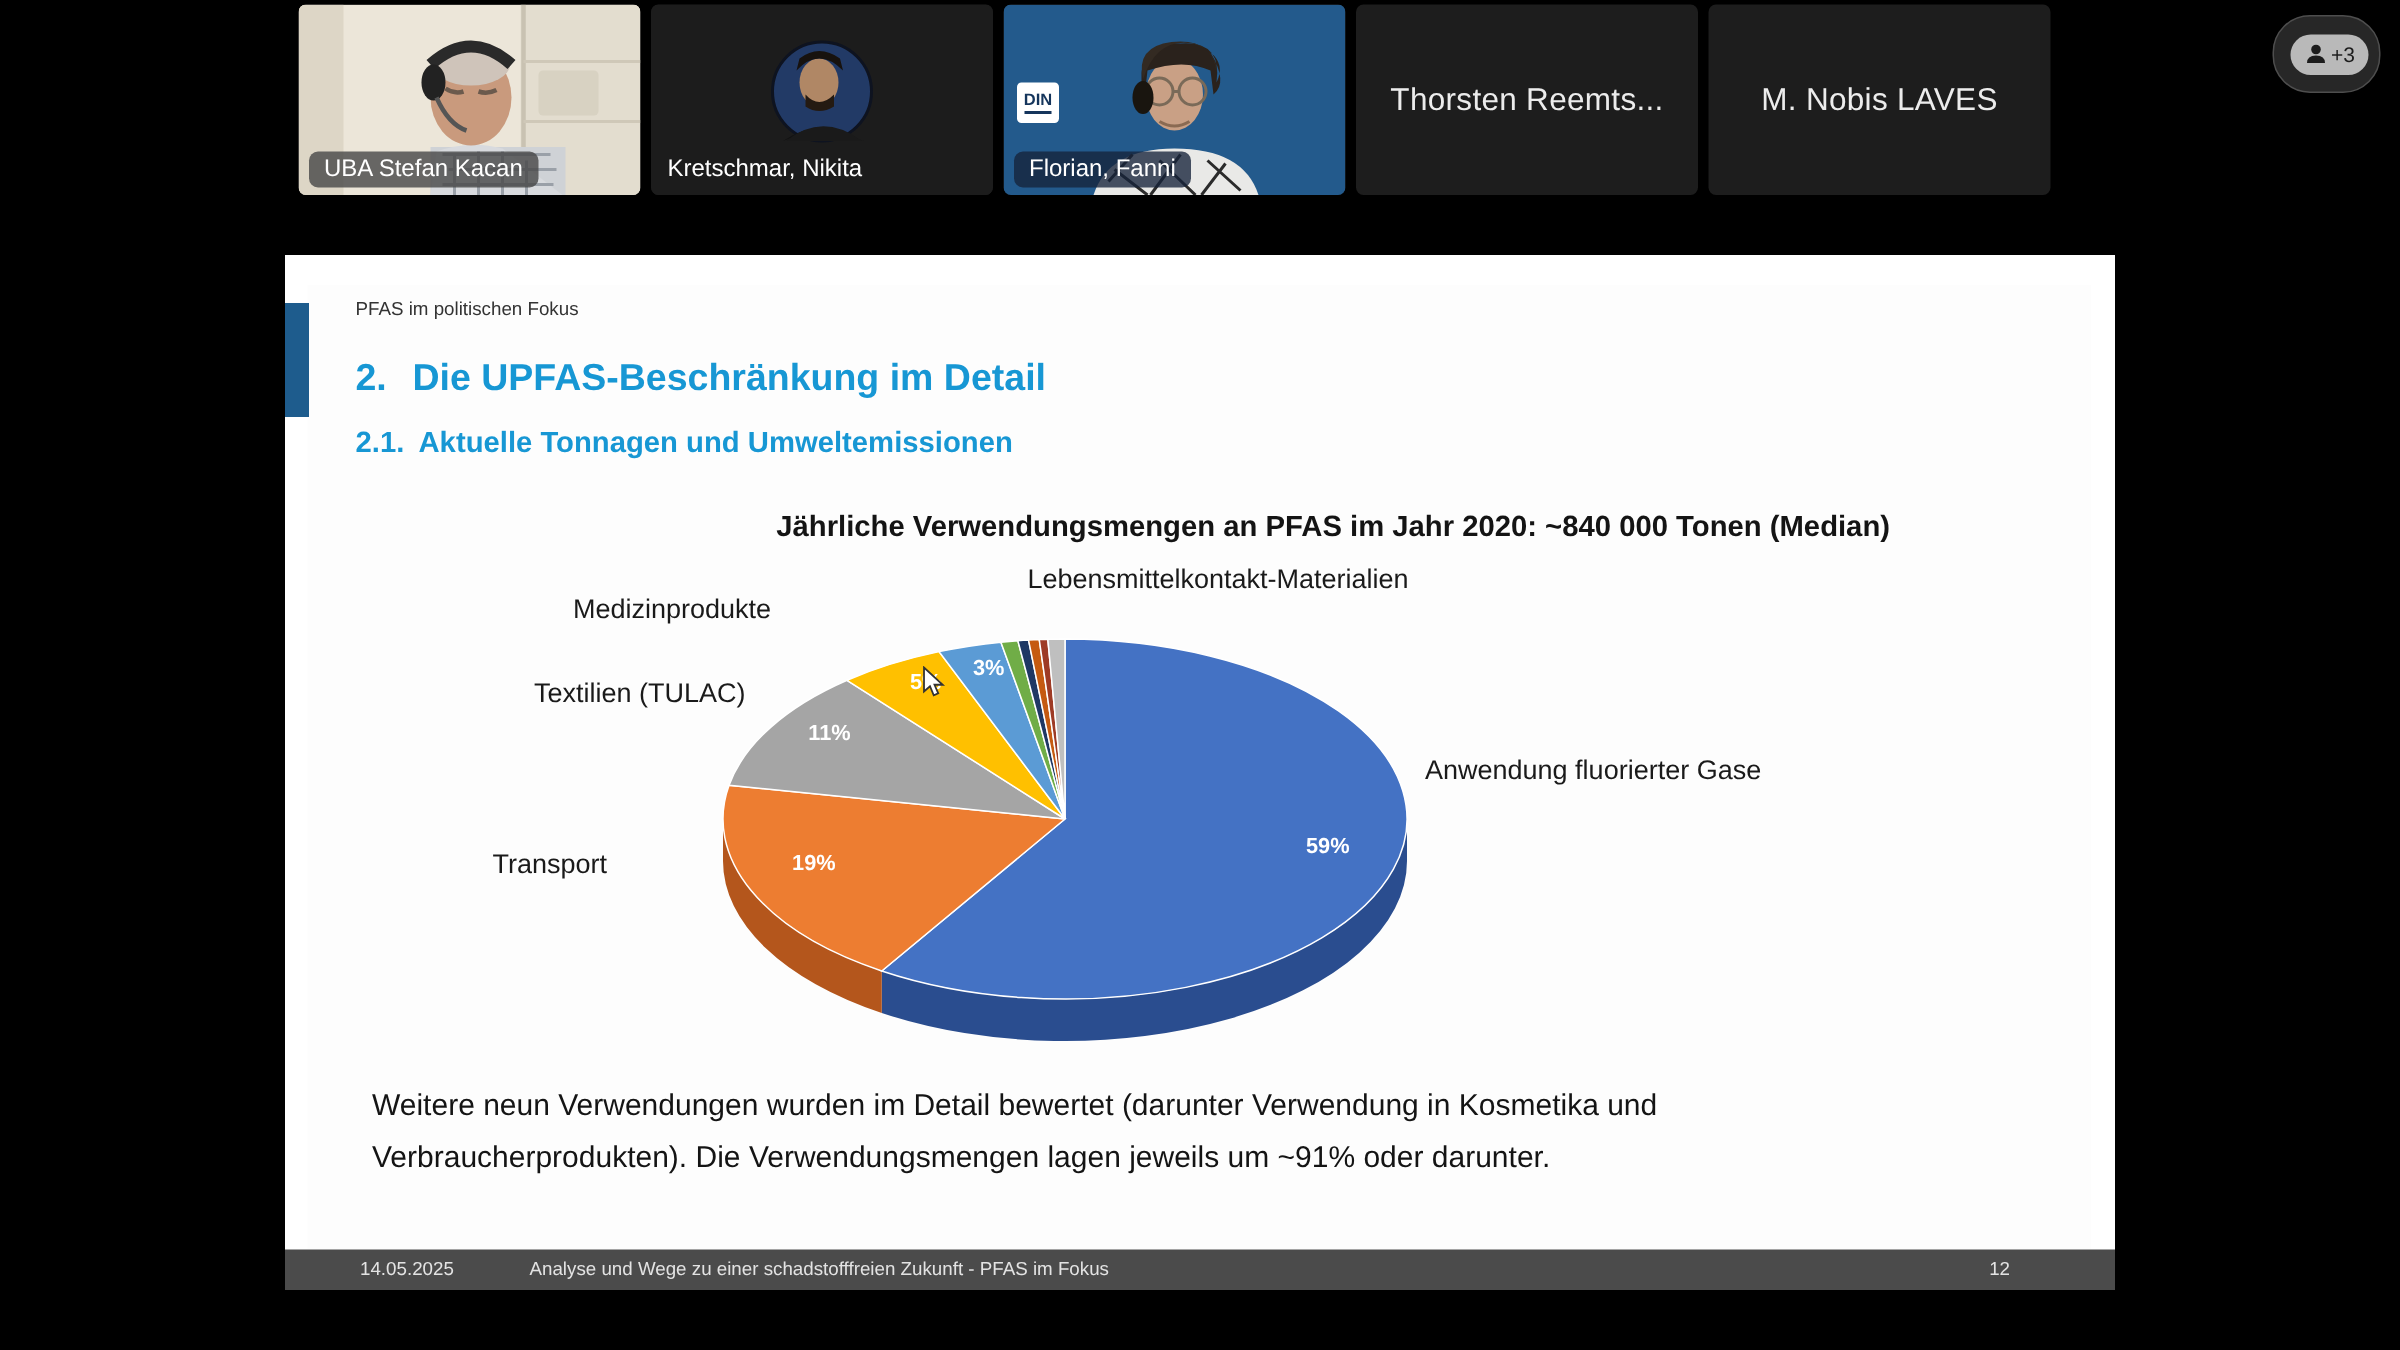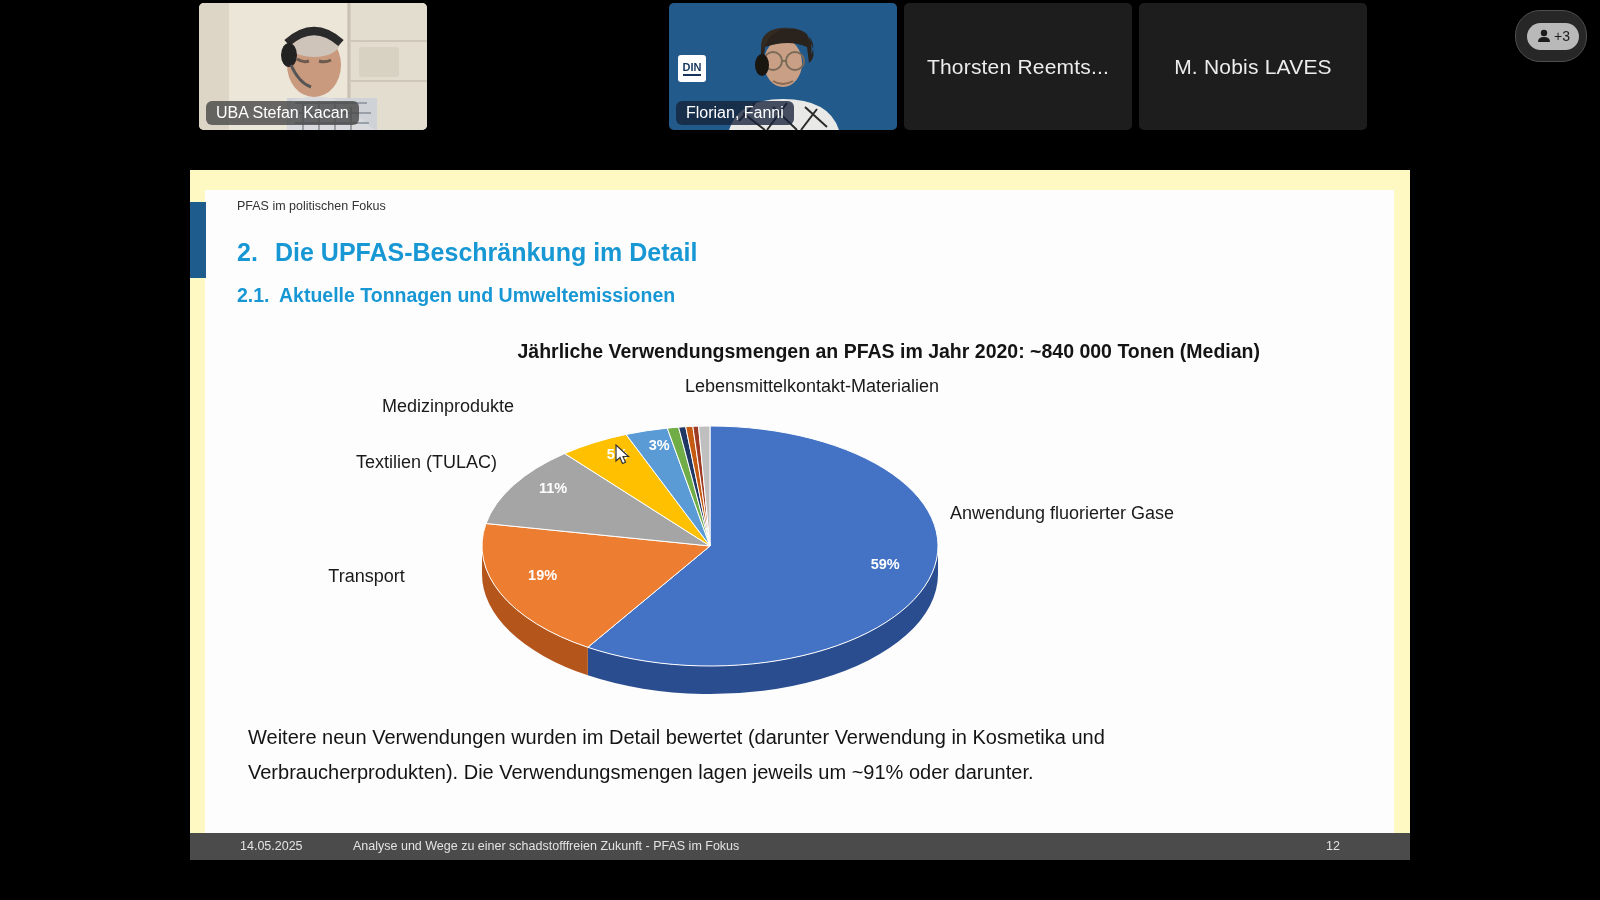--- a/index.html
+++ b/index.html
@@ -20,21 +20,21 @@
         border-radius:3px;display:flex;align-items:center;justify-content:center;margin-top:44px;}
   .din-badge span{font-size:11px;font-weight:bold;color:#15355c;border-bottom:2px solid #15355c;line-height:1.1;}
 
   .overflow-badge{position:absolute;left:1515px;top:10px;width:70px;height:50px;background:#272727;
         border:1px solid #4e4e4e;border-radius:25px;display:flex;align-items:center;justify-content:flex-end;}
   .overflow-inner{width:52px;height:27px;margin-right:7px;background:#b9b9b9;border-radius:14px;
         display:flex;align-items:center;justify-content:center;gap:2px;}
   .overflow-inner .plus{font-size:14px;color:#1c1c1c;}
 
   
-  #canvas{position:absolute;left:190px;top:170px;width:1220px;height:690px;background:#fef9c3;}
+  #canvas{position:absolute;left:190px;top:170px;width:1220px;height:690px;background:#ffffff;}
   #page{position:absolute;left:15px;top:20px;right:16px;bottom:27px;background:#fdfdfd;}
   #accent-bar{position:absolute;left:0;top:32px;width:16px;height:76px;background:#1e5c8d;}
   .kicker{position:absolute;left:47px;top:29px;font-size:12.5px;color:#333;}
   .h1{position:absolute;left:47px;top:68px;font-size:25px;font-weight:bold;color:#1797d4;display:flex;}
   .h1 .num{width:38px;}
   .h2{position:absolute;left:47px;top:114px;font-size:19.5px;font-weight:bold;color:#1797d4;display:flex;}
   .h2 .num{width:42px;}
   .chart-title{position:absolute;left:110px;top:170px;width:960px;text-align:right;
         font-size:19.5px;font-weight:bold;color:#141414;}
   .pie-callout{position:absolute;font-size:18px;color:#1a1a1a;white-space:nowrap;}
@@ -70,20 +70,33 @@
       <ellipse cx="115" cy="62" rx="27" ry="32" fill="#c99a7d"></ellipse>
       <ellipse cx="115" cy="40" rx="26" ry="14" fill="#cfc4ba"></ellipse>
       <path d="M88 40 Q115 16 142 40" stroke="#2a2a2a" stroke-width="8" fill="none"></path>
       <ellipse cx="90" cy="52" rx="8" ry="12" fill="#222"></ellipse>
       <path d="M92 62 Q100 80 112 84" stroke="#555" stroke-width="3" fill="none"></path>
       <path d="M98 56 Q104 60 110 58 M120 58 Q126 60 132 57" stroke="#6b5a4d" stroke-width="3" fill="none"></path>
     </svg>
     <div class="tile-name-pill">UBA Stefan Kacan</div>
   </div>
 
+  <div class="tile" style="left:434px">
+    <svg viewBox="0 0 228 127">
+      <rect width="228" height="127" fill="#1c1c1c"></rect>
+      <circle cx="114" cy="58" r="33" fill="#223a66"></circle>
+      <circle cx="114" cy="58" r="33" fill="none" stroke="#0e1320" stroke-width="2"></circle>
+      <ellipse cx="112" cy="52" rx="13" ry="16" fill="#b08765"></ellipse>
+      <path d="M97 44 Q112 28 128 44 L126 36 Q112 26 99 36 Z" fill="#17120e"></path>
+      <path d="M103 60 Q112 70 122 60 L122 68 Q112 74 103 68 Z" fill="#241a12"></path>
+      <path d="M88 91 Q112 74 138 91 L138 91 Q112 80 88 91 Z" fill="#131313"></path>
+      <path d="M90 91 Q114 72 139 90 L142 91 H86 Z" fill="#1a1a1a"></path>
+    </svg>
+    <div class="tile-name-plain">Kretschmar, Nikita</div>
+  </div>
 
   <div class="tile" style="left:669px">
     <svg viewBox="0 0 228 127">
       <rect width="228" height="127" fill="#235a8c"></rect>
       <path d="M60 127 Q70 96 114 96 Q160 96 170 127 Z" fill="#e9e9e7"></path>
       <path d="M74 110 L96 127 M104 104 L128 127 M136 104 L158 124 M86 100 L70 118 M118 100 L98 127 M148 106 L132 127" stroke="#2b2b2b" stroke-width="2"></path>
       <ellipse cx="114" cy="60" rx="19" ry="24" fill="#c9a085"></ellipse>
       <path d="M92 52 Q90 24 118 26 Q146 24 142 52 Q148 40 138 32 Q150 52 140 60 L138 44 Q120 36 96 44 L94 62 Q86 54 92 52 Z" fill="#2a221c"></path>
       <path d="M93 50 Q88 28 112 25 Q140 22 142 46 Q142 30 126 26 Q102 22 93 50 Z" fill="#332a22"></path>
       <circle cx="104" cy="58" r="9" fill="none" stroke="#7a6a58" stroke-width="2"></circle>

